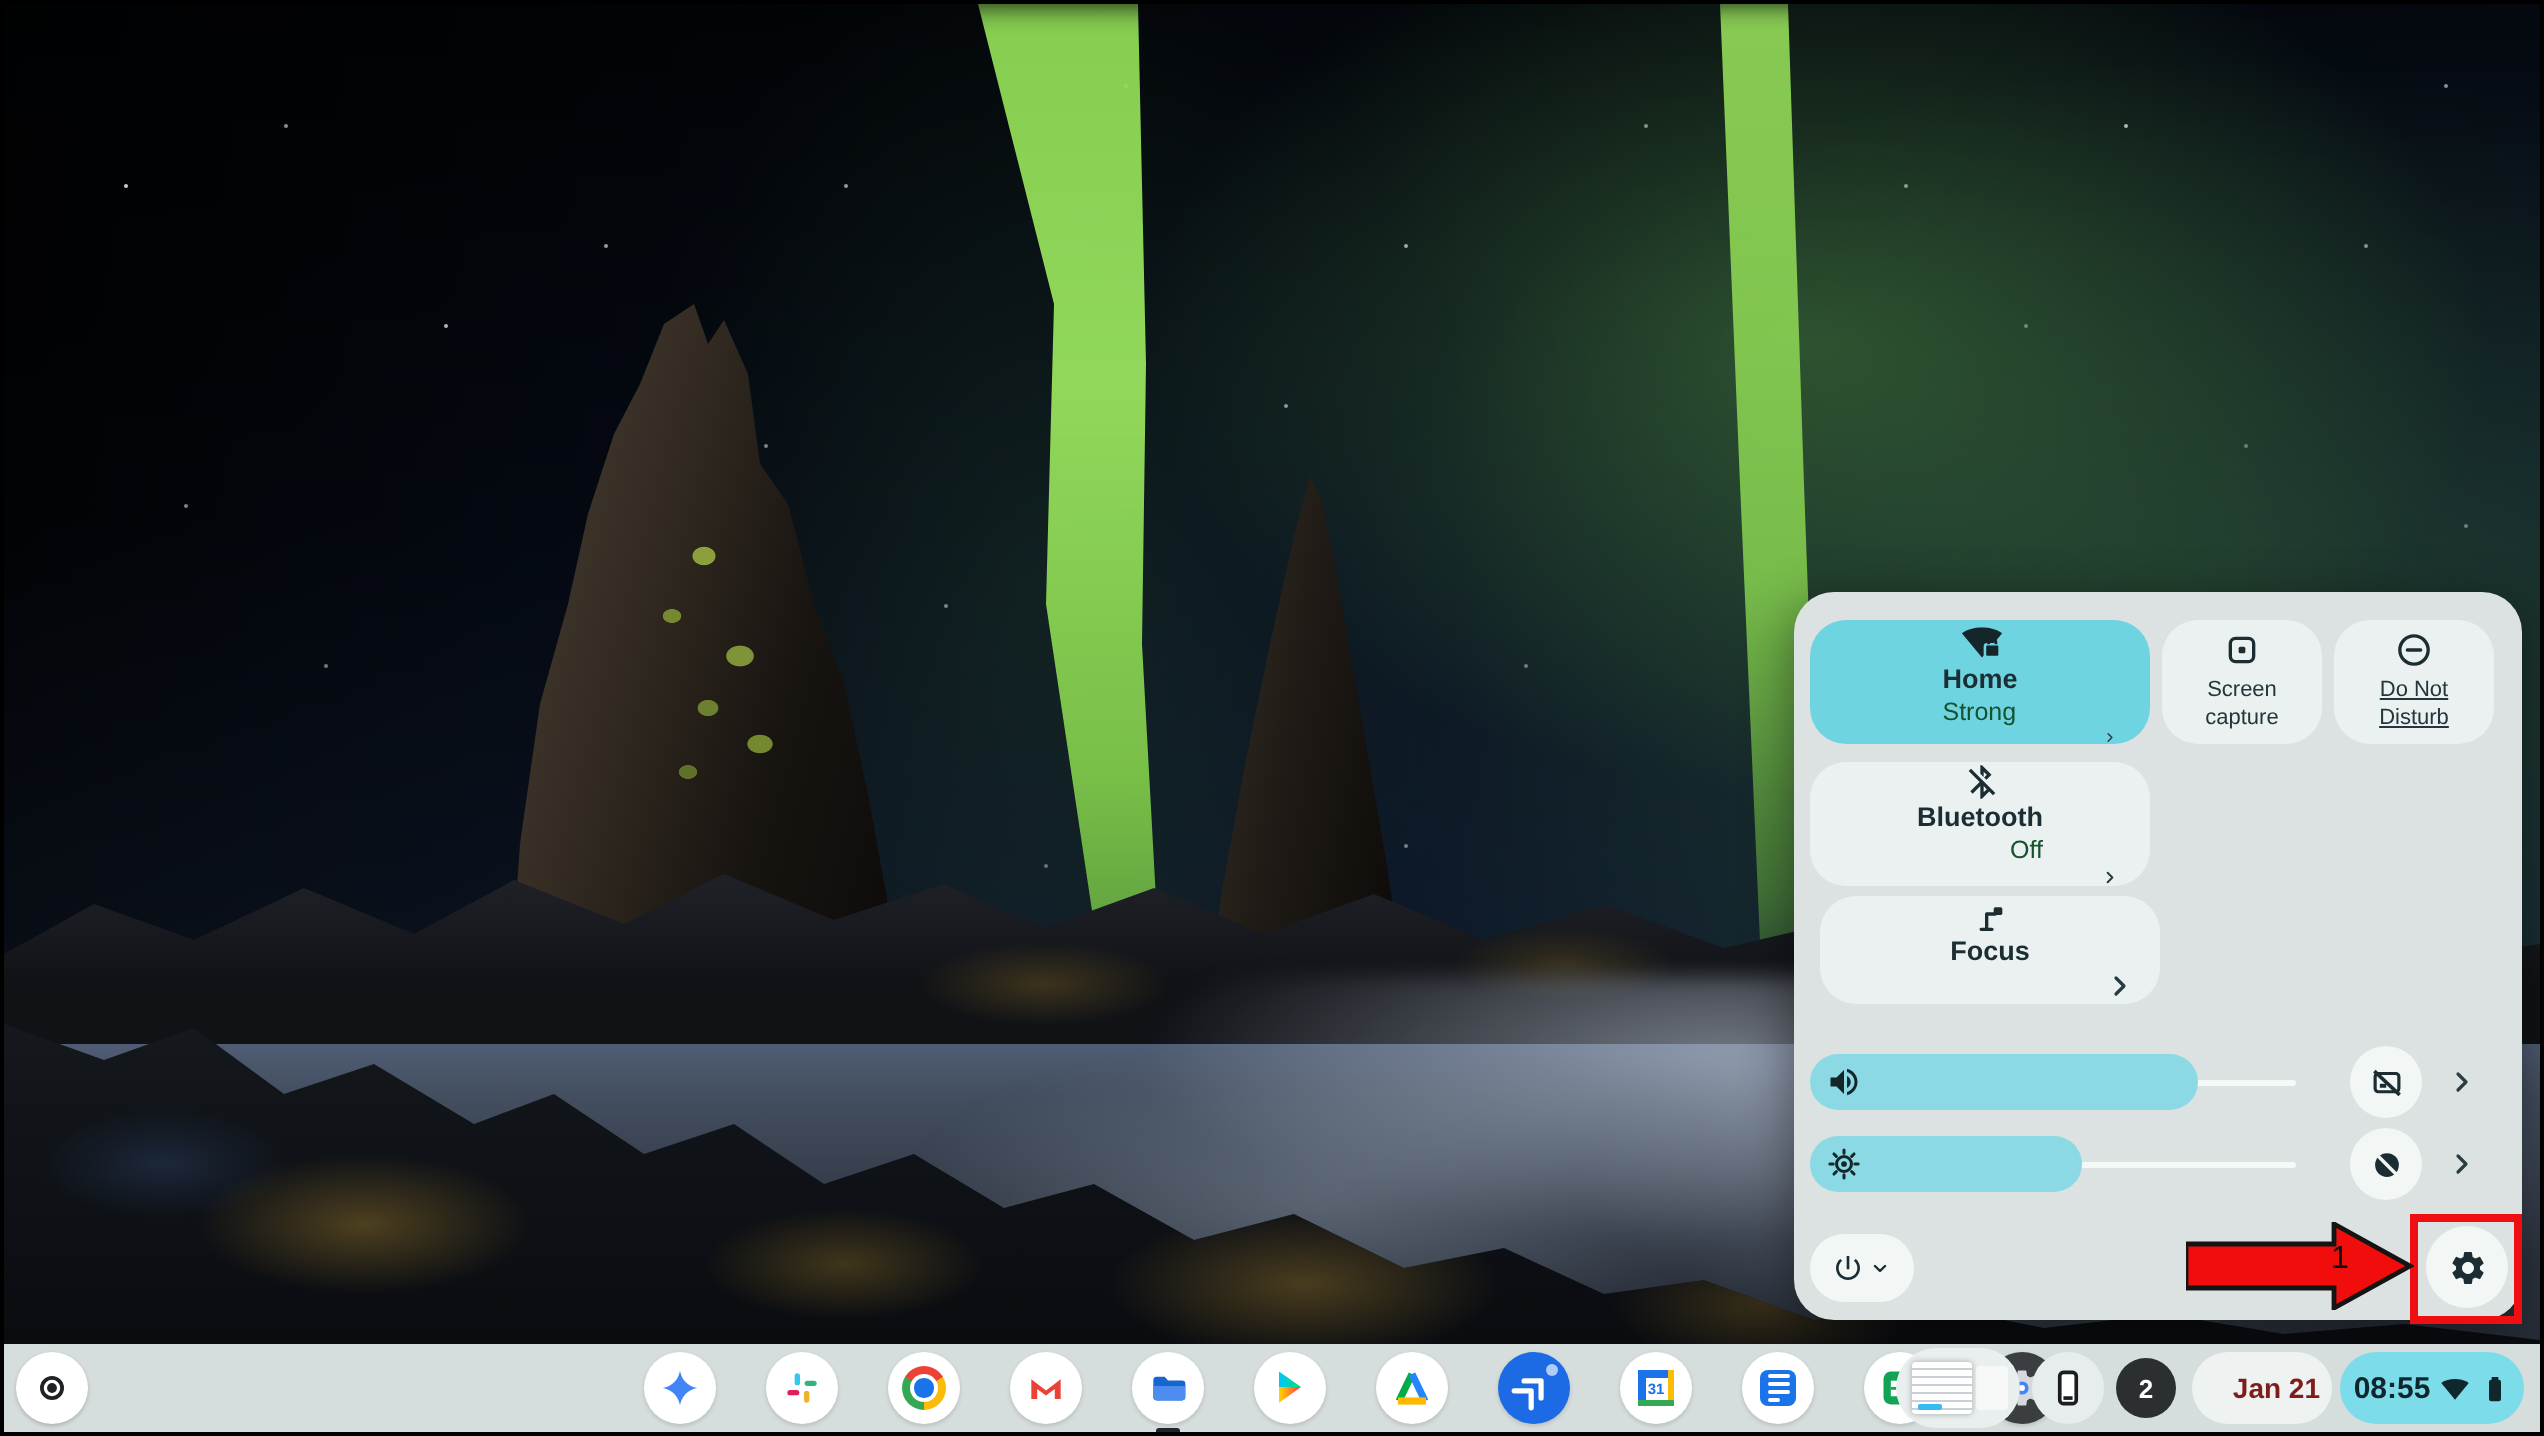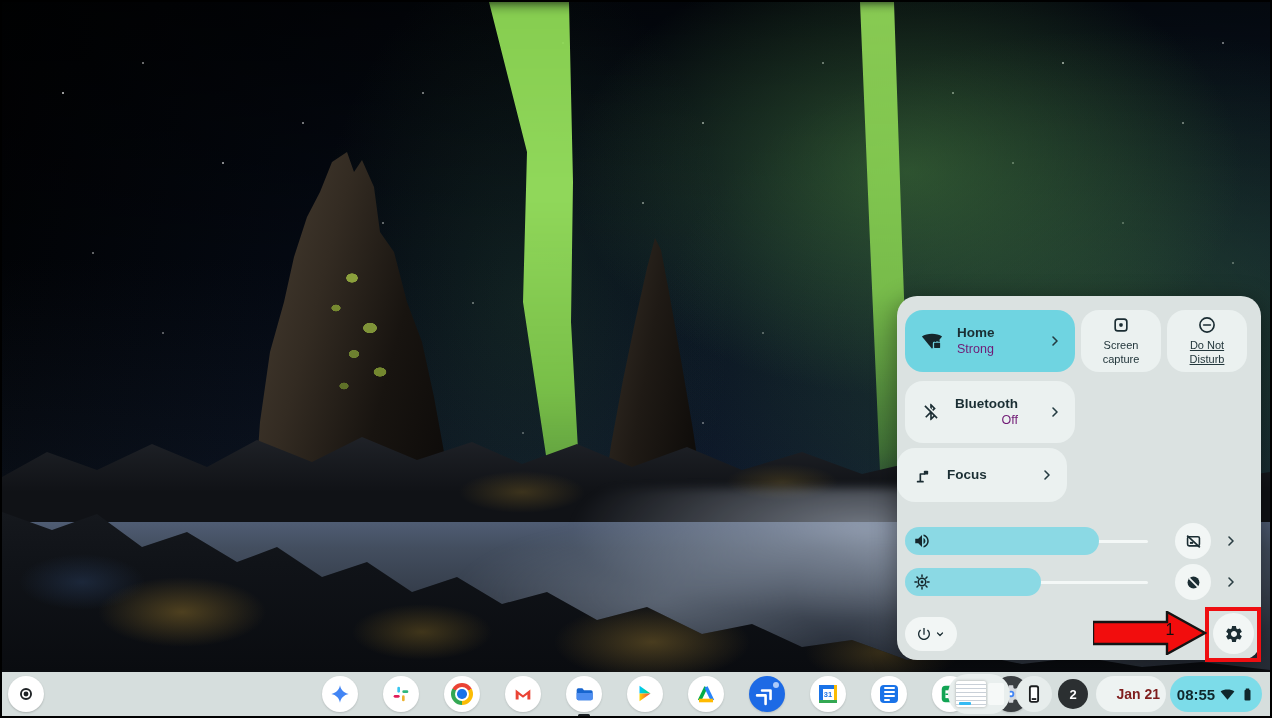--- a/index.html
+++ b/index.html
@@ -66,28 +66,28 @@
       radial-gradient(100px 40px at 420px 140px, rgba(86,70,30,.7), transparent 70%),
       radial-gradient(140px 55px at 650px 150px, rgba(99,80,36,.7), transparent 70%),
       radial-gradient(110px 45px at 880px 160px, rgba(84,68,30,.6), transparent 70%),
       radial-gradient(90px 40px at 80px 90px, rgba(40,60,92,.5), transparent 70%),
       linear-gradient(180deg,#171a1f 0%,#101318 40%,#0a0c10 100%);
     clip-path:polygon(0 20px,50px 38px,95px 22px,140px 55px,185px 40px,235px 70px,275px 55px,320px 85px,365px 70px,410px 100px,455px 85px,500px 112px,545px 100px,595px 128px,645px 115px,700px 142px,750px 132px,800px 155px,850px 148px,905px 168px,960px 160px,1020px 172px,1080px 165px,1140px 175px,1200px 170px,1268px 178px,1268px 180px,0 180px);}
 
   
   .qs{position:absolute;left:895px;top:294px;width:364px;height:364px;border-radius:20px;
     background:var(--panel-bg,#dbe2e1);box-shadow:0 6px 26px rgba(0,0,0,.45);}
-  .tile{position:absolute;background:var(--tile-bg,#ebf1f0);border-radius:18px;display:flex;align-items:center;color:#1a2e33;border:none;padding:0;cursor:default;}
+  .tile{position:absolute;background:var(--tile-bg,#ebf1f0);border-radius:18px;display:flex;align-items:center;color:#1a2e33;border:none;padding:0;cursor:default;flex-direction:column;}
   .tile .chev{margin-left:auto;margin-right:12px;color:#243b41;}
   .t-title{font-size:13.5px;font-weight:bold;line-height:1.25;}
-  .t-sub{font-size:12.5px;color:#701a75;line-height:1.25;}
+  .t-sub{font-size:12.5px;color:#14532d;line-height:1.25;}
   .tile-net{left:8px;top:14px;width:170px;height:62px;background:var(--tile-cyan,#6fd4e1);}
   .tile-bt{left:8px;top:85px;width:170px;height:62px;}
   .tile-cast{left:184px;top:85px;width:166px;height:62px;}
-  .tile-focus{left:0;top:152px;width:170px;height:54px;}
+  .tile-focus{left:13px;top:152px;width:170px;height:54px;}
   .tile-sm{flex-direction:column;justify-content:center;text-align:center;font-size:11px;line-height:1.25;color:#22363b;}
   .tile-cap{left:184px;top:14px;width:80px;height:62px;}
   .tile-dnd{left:270px;top:14px;width:80px;height:62px;text-decoration:underline;}
   .tile-icon{margin-left:16px;margin-right:14px;display:grid;place-items:center;}
   .tile-sm .tile-icon{margin:0 0 4px 0;}
   .slider{position:absolute;left:8px;width:243px;height:28px;}
   .sl-vol{top:231px;} .sl-bri{top:272px;}
   .sl-track{position:absolute;left:0;right:0;top:13px;height:2.5px;background:#f4f8f7;border-radius:2px;}
   .sl-fill{position:absolute;left:0;top:0;height:28px;border-radius:14px;background:var(--slider-cyan,#8bd9e4);display:flex;align-items:center;}
   .sl-fill svg{margin-left:8px;}

